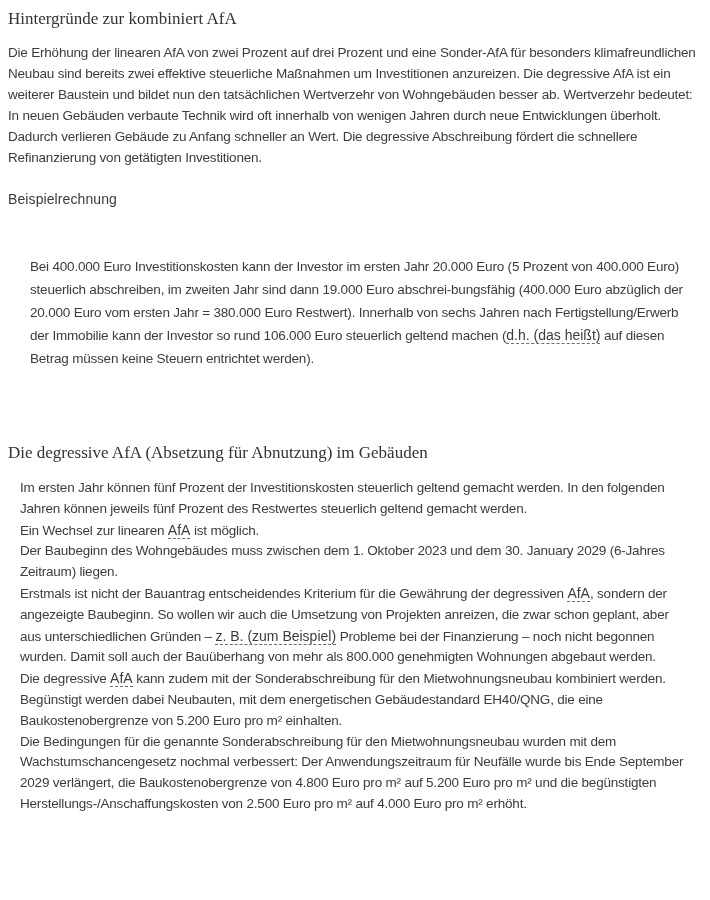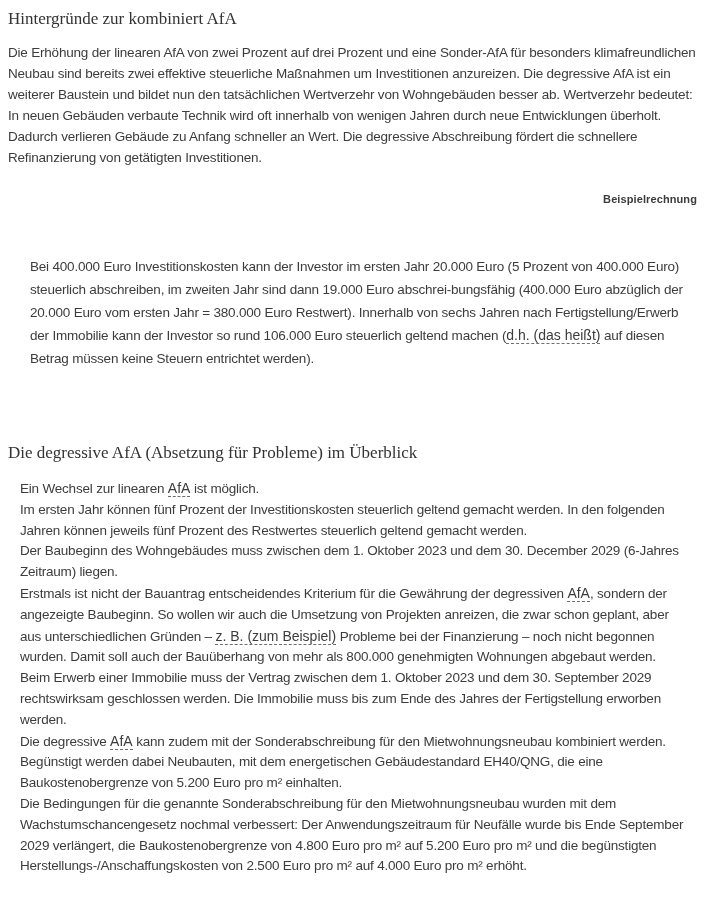--- a/index.html
+++ b/index.html
@@ -24,27 +24,26 @@
     color: #333333;
     margin: 0;
     line-height: 22px;
   }
   p.intro {
     margin: 12px 0 0 0;
     line-height: 21px;
     max-width: 692px;
   }
   h3.example-label {
-    font-size: 11px;
-    font-weight: 700;
+    font-size: 14px;
+    font-weight: 400;
     letter-spacing: 0.1px;
     color: #3c3c3b;
     margin: 24px 0 0 0;
     line-height: 15px;
-    text-align: right;
   }
   blockquote.example-quote {
     margin: 48px 0 0 22px;
     padding: 0;
     line-height: 23px;
     max-width: 662px;
   }
   h2.overview-heading { margin-top: 72px; }
   ul.overview-list {
     list-style: none;
@@ -72,26 +71,25 @@
     <h2 class="sec-heading">Hintergründe zur kombiniert AfA</h2>
 
     <p class="intro">Die Erhöhung der linearen AfA von zwei Prozent auf drei Prozent und eine Sonder-AfA für besonders klimafreundlichen Neubau sind bereits zwei effektive steuerliche Maßnahmen um Investitionen anzureizen. Die degressive AfA ist ein weiterer Baustein und bildet nun den tatsächlichen Wertverzehr von Wohngebäuden besser ab. Wertverzehr bedeutet: In neuen Gebäuden verbaute Technik wird oft innerhalb von wenigen Jahren durch neue Entwicklungen überholt. Dadurch verlieren Gebäude zu Anfang schneller an Wert. Die degressive Abschreibung fördert die schnellere Refinanzierung von getätigten Investitionen.</p>
 
     <h3 class="example-label">Beispielrechnung</h3>
 
     <blockquote class="example-quote">Bei 400.000 Euro Investitionskosten kann der Investor im ersten Jahr 20.000 Euro (5 Prozent von 400.000 Euro) steuerlich abschreiben, im zweiten Jahr sind dann 19.000 Euro abschrei-bungsfähig (400.000 Euro abzüglich der 20.000 Euro vom ersten Jahr = 380.000 Euro Restwert). Innerhalb von sechs Jahren nach Fertigstellung/Erwerb der Immobilie kann der Investor so rund 106.000 Euro steuerlich geltend machen (<abbr class="ab">d.h. (das heißt)</abbr> auf diesen Betrag müssen keine Steuern entrichtet werden).</blockquote>
   </section>
 
   <section>
-    <h2 class="sec-heading overview-heading">Die degressive AfA (Absetzung für Probleme) im Überblick</h2>
+    <h2 class="sec-heading overview-heading">Die degressive AfA (Absetzung für Abnutzung) im Gebäuden</h2>
 
     <ul class="overview-list">
+        <li>Im ersten Jahr können fünf Prozent der Investitionskosten steuerlich geltend gemacht werden. In den folgenden Jahren können jeweils fünf Prozent des Restwertes steuerlich geltend gemacht werden.</li>
         <li>Ein Wechsel zur linearen <abbr class="ab">AfA</abbr> ist möglich.</li>
-        <li>Im ersten Jahr können fünf Prozent der Investitionskosten steuerlich geltend gemacht werden. In den folgenden Jahren können jeweils fünf Prozent des Restwertes steuerlich geltend gemacht werden.</li>
-        <li>Der Baubeginn des Wohngebäudes muss zwischen dem 1. Oktober 2023 und dem 30. December 2029 (6-Jahres Zeitraum) liegen.</li>
+        <li>Der Baubeginn des Wohngebäudes muss zwischen dem 1. Oktober 2023 und dem 30. January 2029 (6-Jahres Zeitraum) liegen.</li>
         <li>Erstmals ist nicht der Bauantrag entscheidendes Kriterium für die Gewährung der degressiven <abbr class="ab">AfA</abbr>, sondern der angezeigte Baubeginn. So wollen wir auch die Umsetzung von Projekten anreizen, die zwar schon geplant, aber aus unterschiedlichen Gründen – <abbr class="ab">z. B. (zum Beispiel)</abbr> Probleme bei der Finanzierung – noch nicht begonnen wurden. Damit soll auch der Bauüberhang von mehr als 800.000 genehmigten Wohnungen abgebaut werden.</li>
-        <li>Beim Erwerb einer Immobilie muss der Vertrag zwischen dem 1. Oktober 2023 und dem 30. September 2029 rechtswirksam geschlossen werden. Die Immobilie muss bis zum Ende des Jahres der Fertigstellung erworben werden.</li>
         <li>Die degressive <abbr class="ab">AfA</abbr> kann zudem mit der Sonderabschreibung für den Mietwohnungsneubau kombiniert werden. Begünstigt werden dabei Neubauten, mit dem energetischen Gebäudestandard EH40/QNG, die eine Baukostenobergrenze von 5.200 Euro pro m² einhalten.</li>
         <li>Die Bedingungen für die genannte Sonderabschreibung für den Mietwohnungsneubau wurden mit dem Wachstumschancengesetz nochmal verbessert: Der Anwendungszeitraum für Neufälle wurde bis Ende September 2029 verlängert, die Baukostenobergrenze von 4.800 Euro pro m² auf 5.200 Euro pro m² und die begünstigten Herstellungs-/Anschaffungskosten von 2.500 Euro pro m² auf 4.000 Euro pro m² erhöht.</li>
       </ul>
   </section>
 
 </main>
 
 </body></html>

